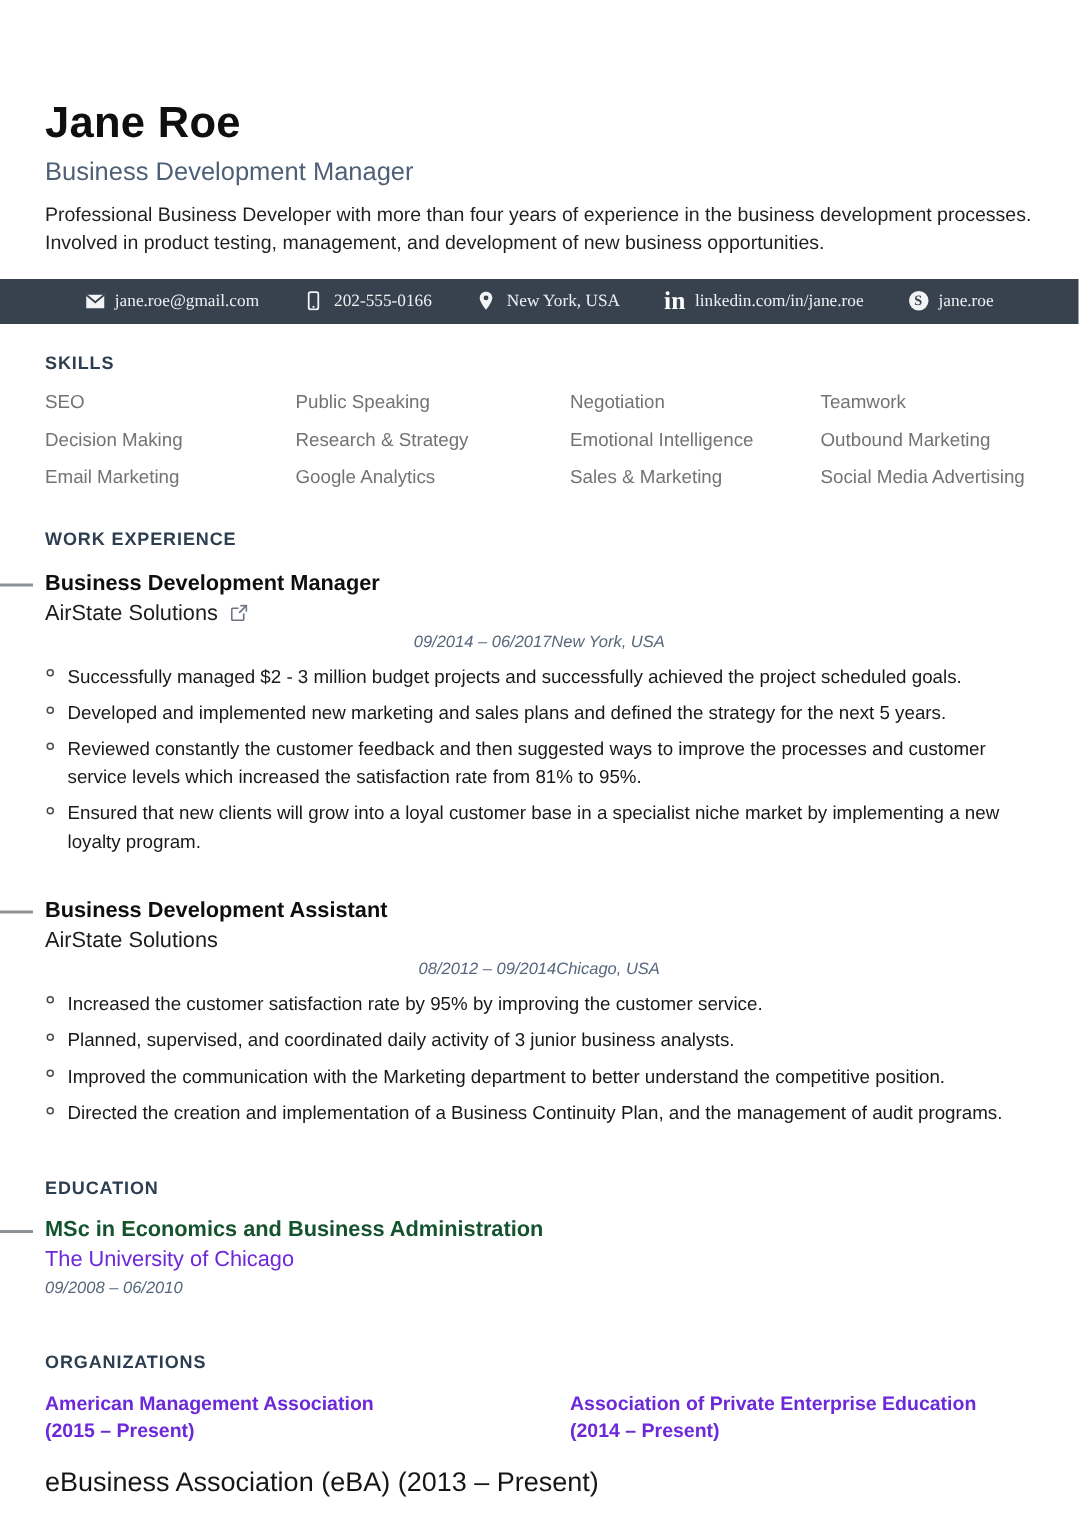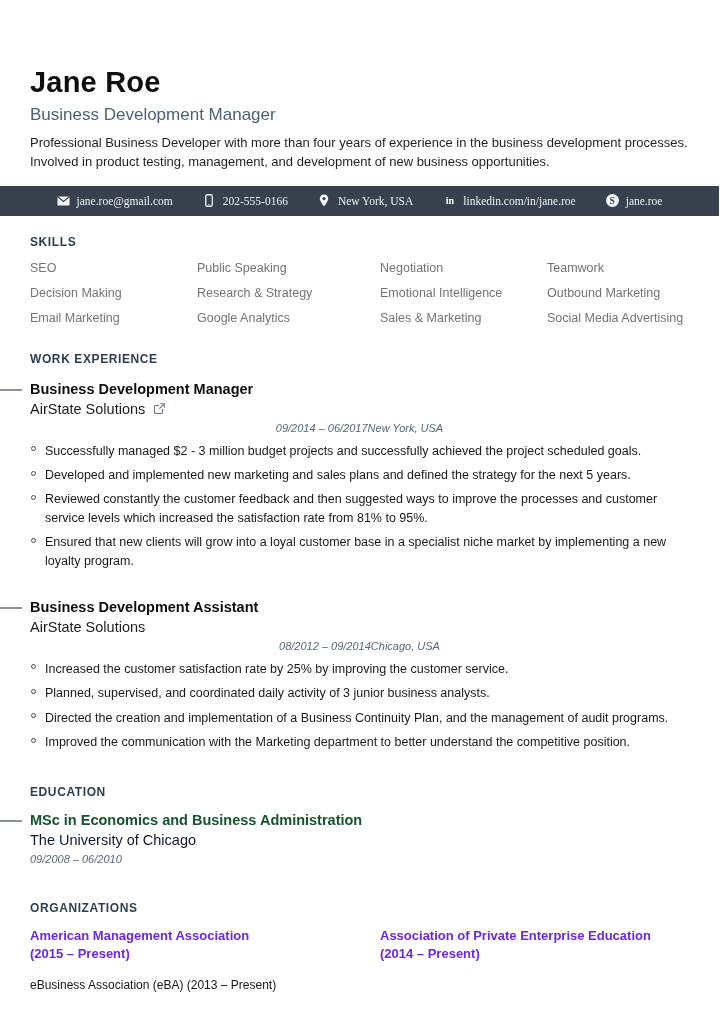--- a/index.html
+++ b/index.html
@@ -22,21 +22,21 @@
     margin: 14px -30px 0 -30px;
     height: 30px;
     background: #37424e;
     display: flex; align-items: center; justify-content: center;
     gap: 30px;
     color: #eef1f4; font-size: 11.5px; font-family: Liberation Serif, serif;
   }
   .contact-item { display: flex; align-items: center; gap: 7px; white-space: nowrap; cursor: pointer; }
   .cicon { display: inline-flex; width: 13px; height: 13px; align-items: center; justify-content: center; }
   .cicon svg { display: block; }
-  .linkedin-glyph { font-weight: 700; font-size: 10px; color: #fff; letter-spacing: 0; }
+  .linkedin-glyph { font-weight: 700; font-size: 17px; color: #fff; letter-spacing: 0; }
   .skype-glyph {
     width: 13px; height: 13px; border-radius: 50%; background: #f2f4f6;
     color: #37424e; font-size: 9.5px; font-weight: 700;
     display: inline-flex; align-items: center; justify-content: center;
   }
 
   
   .section { position: relative; }
   h2.sec-heading {
     font-size: 12px; font-weight: 700; color: #2d3e50; letter-spacing: 0.6px;
@@ -76,32 +76,32 @@
     font-size: 12.5px; line-height: 1.47; color: #191919; max-width: 663px;
   }
   .bullet-marker {
     position: absolute; left: 1px; top: 4.5px;
     width: 5px; height: 5px; border: 1.3px solid #4a4a4a; border-radius: 50%;
     background: transparent;
   }
 
   
   .edu-degree { margin-top: 13px; font-size: 14.5px; font-weight: 700; color: #14532d; position: relative; }
-  .edu-school { margin-top: 4px; font-size: 14.5px; color: #0f172a; }
+  .edu-school { margin-top: 4px; font-size: 14.5px; color: #6d28d9; }
   .edu-dates { margin-top: 5px; font-size: 11px; font-style: italic; color: #56677b; }
 
   
   .org-grid {
     margin-top: 12px;
     display: grid; grid-template-columns: 350px 1fr;
     font-size: 13px; color: #6d28d9; font-weight: bold;
   }
   .org-name { line-height: 1.35; }
   .org-dates { line-height: 1.35; }
-  .org-extra { margin-top: 15px; font-size: 12px; color: #161616; }
+  .org-extra { margin-top: 15px; font-size: 18px; color: #161616; }
 </style>
 </head>
 <body>
 
 <div class="page">
 
   <h1 class="name">Jane Roe</h1>
   <div class="subtitle">Business Development Manager</div>
   <p class="summary">Professional Business Developer with more than four years of experience in the business development processes. Involved in product testing, management, and development of new business opportunities.</p>
 
@@ -197,24 +197,24 @@
       <span class="timeline-dash"></span>
       <div class="job-title">Business Development Assistant</div>
       <div class="company-row">
         <span>AirState Solutions</span>
       </div>
       <div class="meta-row">
         <span>08/2012 – 09/2014</span>
         <span>Chicago, USA</span>
       </div>
       <ul class="bullets">
-        <li><span class="bullet-marker"></span><span>Increased the customer satisfaction rate by 25% by improving the customer service.</span></li>
+        <li><span class="bullet-marker"></span><span>Increased the customer satisfaction rate by 95% by improving the customer service.</span></li>
         <li><span class="bullet-marker"></span><span>Planned, supervised, and coordinated daily activity of 3 junior business analysts.</span></li>
+        <li><span class="bullet-marker"></span><span>Improved the communication with the Marketing department to better understand the competitive position.</span></li>
         <li><span class="bullet-marker"></span><span>Directed the creation and implementation of a Business Continuity Plan, and the management of audit programs.</span></li>
-        <li><span class="bullet-marker"></span><span>Improved the communication with the Marketing department to better understand the competitive position.</span></li>
       </ul>
     </div>
   </section>
 
   <section class="section sec-education">
     <h2 class="sec-heading">EDUCATION</h2>
     <div class="edu-degree">
       <span class="timeline-dash"></span>
       <span>MSc in Economics and Business Administration</span>
     </div>

